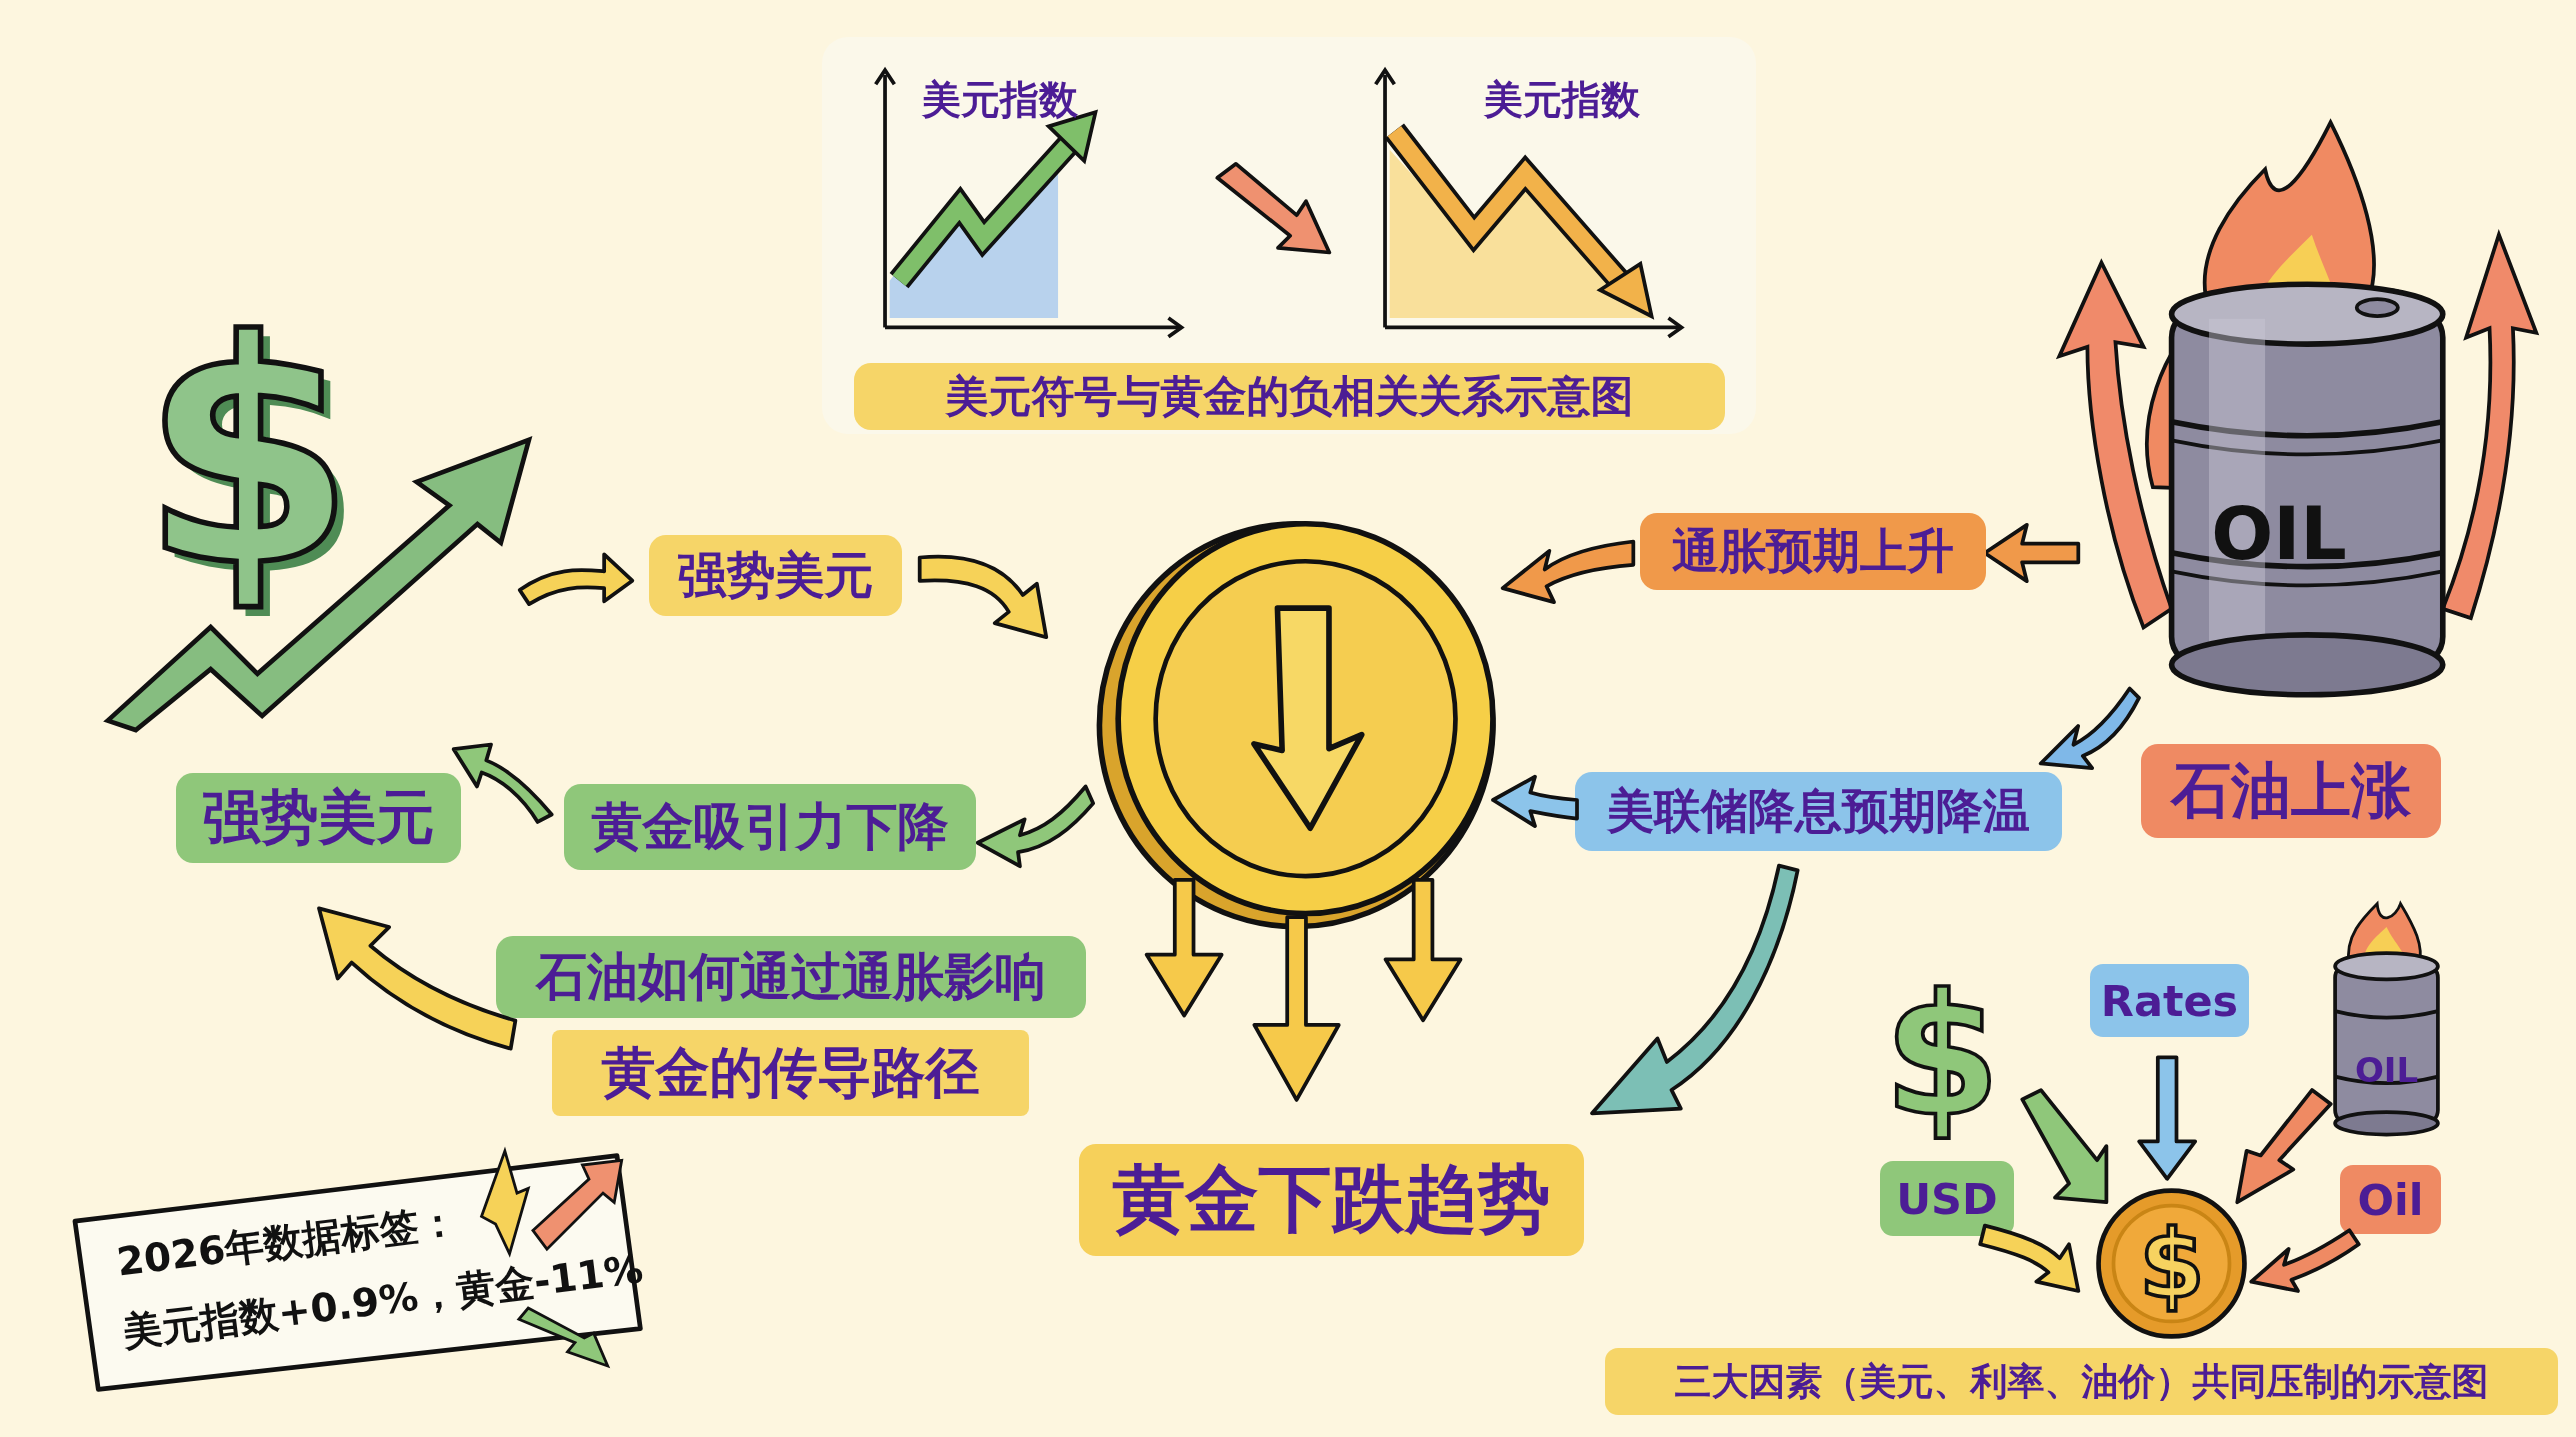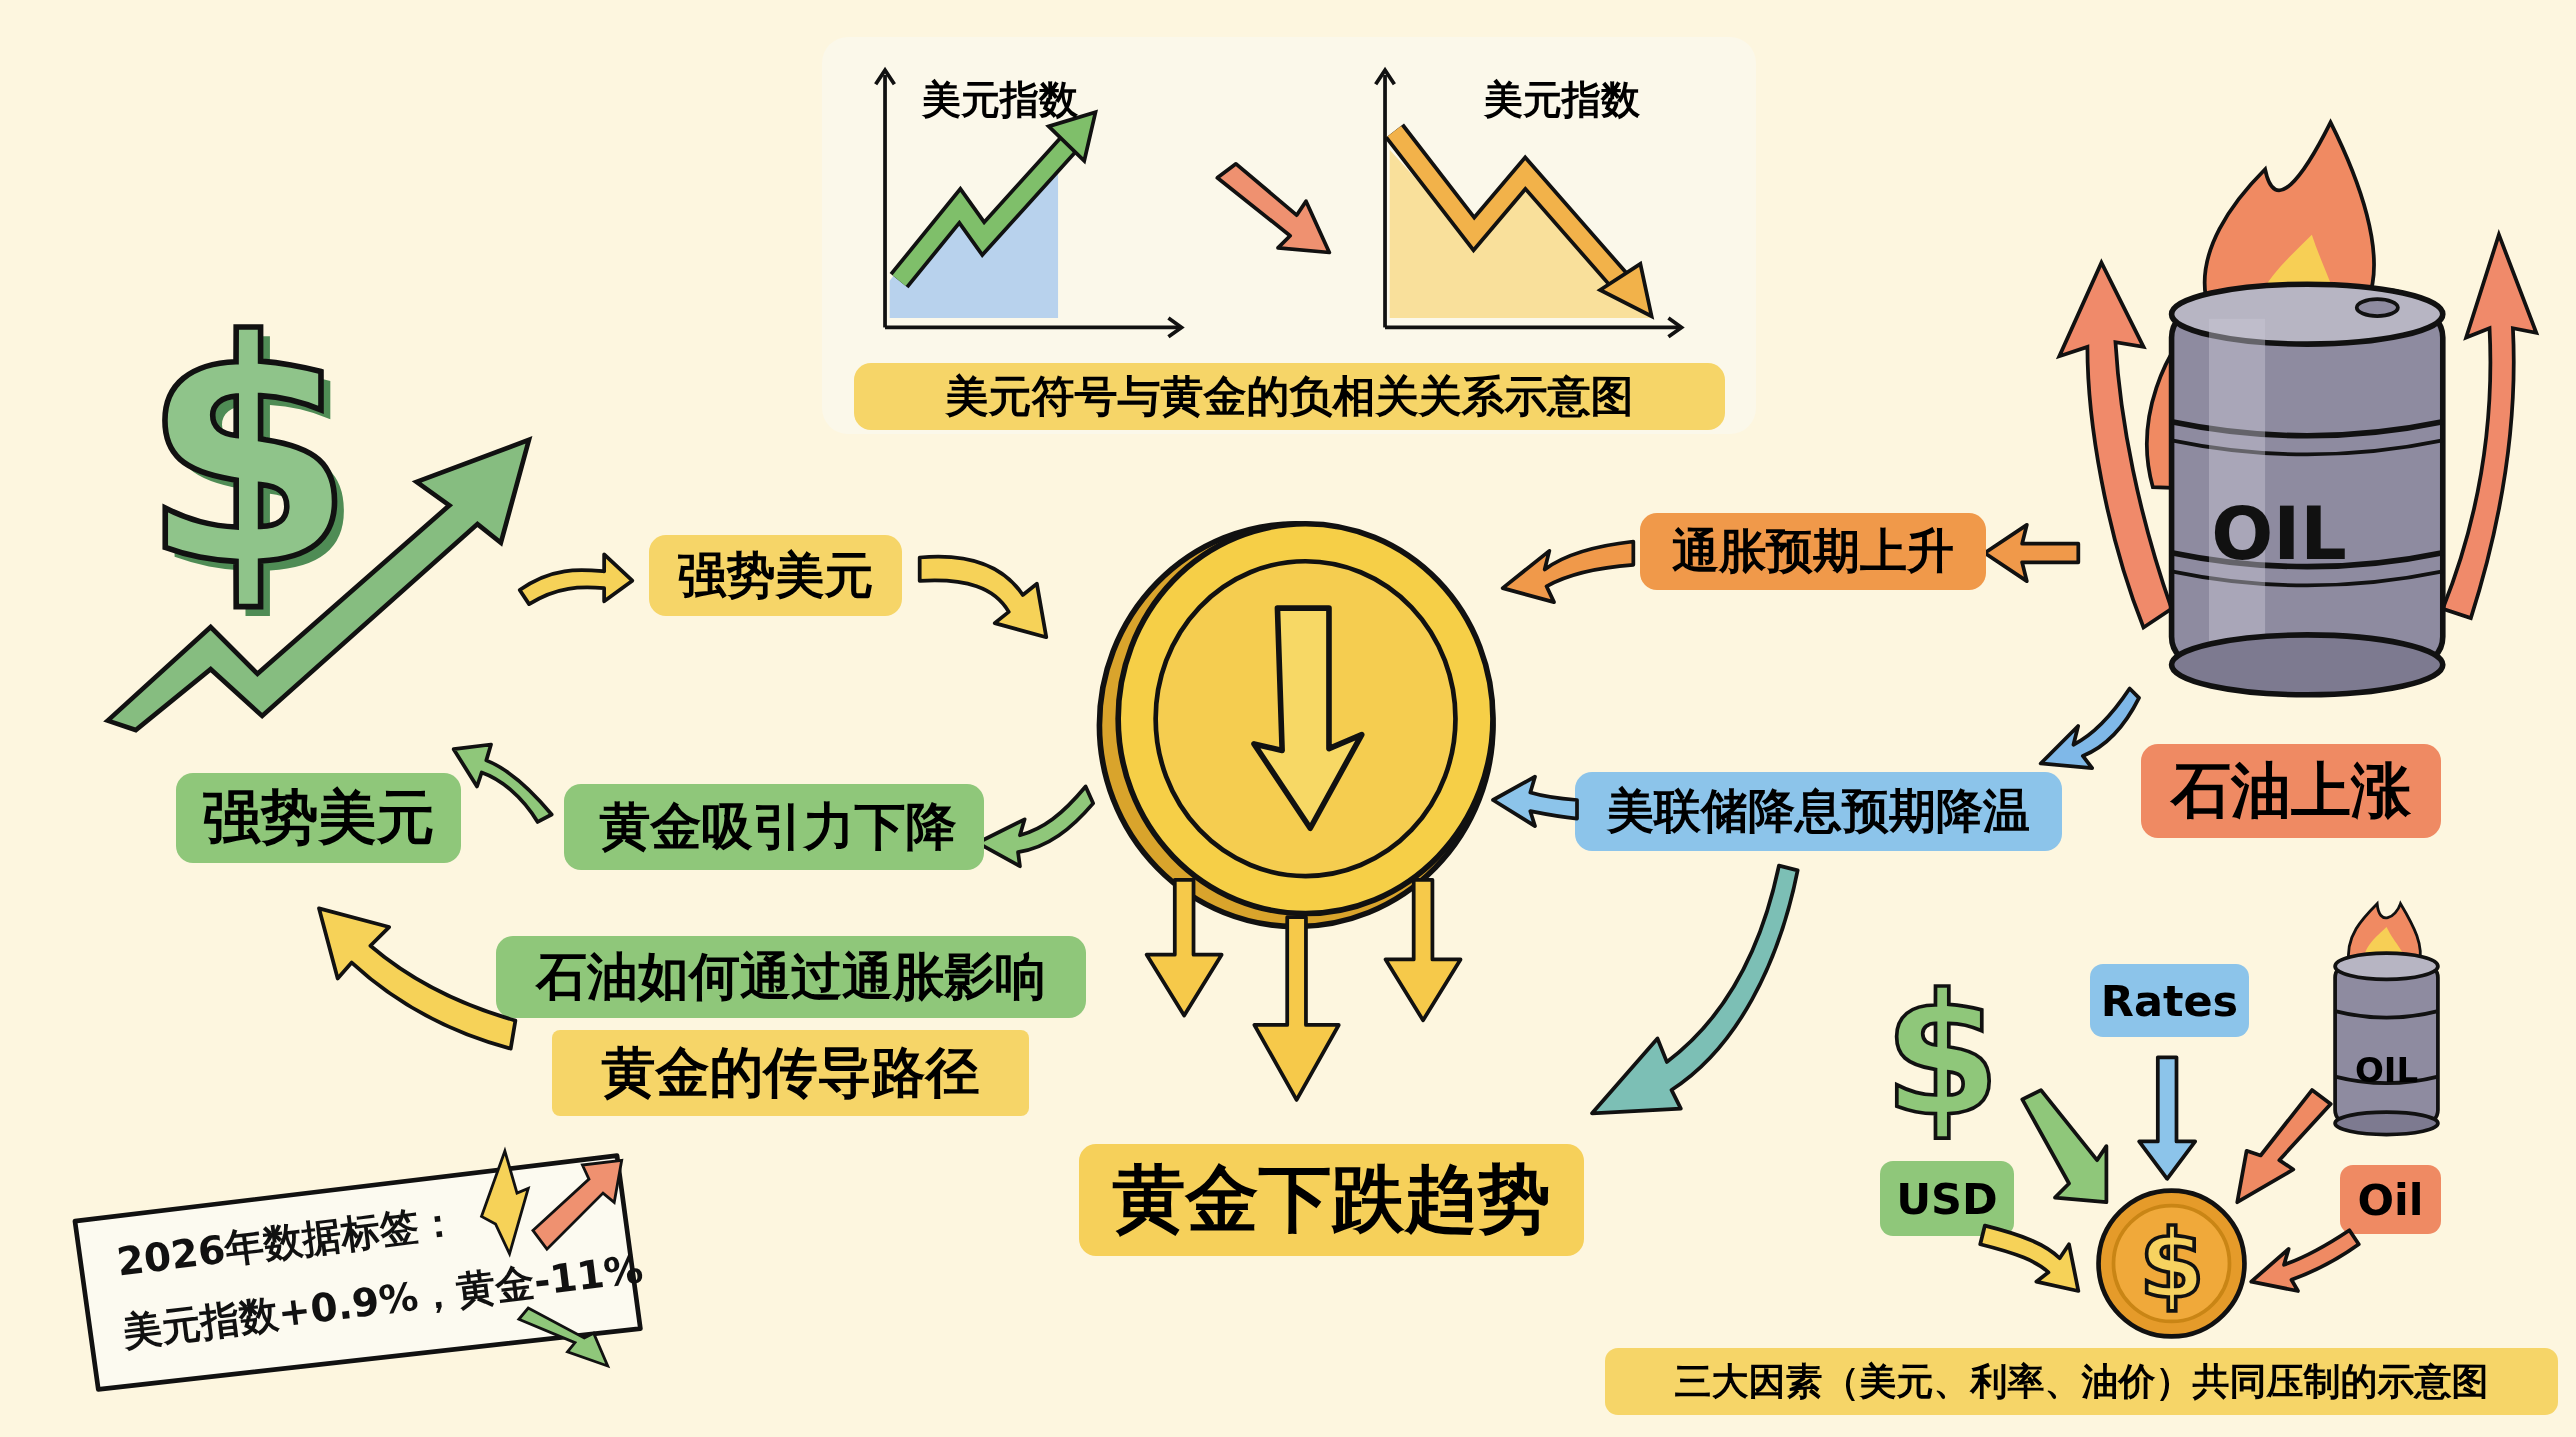--- a/index.html
+++ b/index.html
@@ -1,18 +1,18 @@
 <!DOCTYPE html>
 <html style="font-size:15px"><head>
 <meta charset="utf-8">
 <style>
   html,body{margin:0;padding:0;}
   body{width:2576px;height:1438px;background:#fdf6df;position:relative;overflow:hidden;font-family:"DejaVu Sans","Liberation Sans",sans-serif;color:#111;}
   .abs{position:absolute;}
-  .label{position:absolute;font-weight:bold;color:#000000;border-radius:17px;display:flex;align-items:center;justify-content:center;white-space:nowrap;}
+  .label{position:absolute;font-weight:bold;color:#4c1d95;border-radius:17px;display:flex;align-items:center;justify-content:center;white-space:nowrap;}
   svg{position:absolute;overflow:visible;}
   .panel{position:absolute;left:822px;top:37px;width:934px;height:397px;background:#fbf8ea;border-radius:26px;}
 </style>
 </head>
 <body>
 
 <div class="panel"></div>
 
 <svg style="left:871px;top:56px" width="318" height="281" viewBox="0 0 340 300">
   <line x1="15" y1="290" x2="15" y2="20" stroke="#111" stroke-width="4"></line>
@@ -72,21 +72,21 @@
   <path d="M5,50 C40,25 70,28 95,30 L95,12 L125,40 L95,62 L95,48 C70,46 45,46 15,65 Z" fill="#f6d258" stroke="#111" stroke-width="4" stroke-linejoin="round"></path>
 </svg>
 <div class="label" style="left:649px;top:535px;width:253px;height:81px;background:#f6d568;font-size:49px;">强势美元</div>
 <svg style="left:915px;top:548px" width="150" height="94" viewBox="0 0 160 100">
   <path d="M5,10 C60,5 95,20 115,50 L130,38 L140,95 L85,80 L100,68 C85,42 55,32 5,35 Z" fill="#f6d258" stroke="#111" stroke-width="4" stroke-linejoin="round"></path>
 </svg>
 
 <svg style="left:973px;top:777px" width="122" height="94" viewBox="0 0 130 100">
   <path d="M120,10 C95,40 75,55 50,62 L55,45 L5,70 L50,95 L48,80 C80,75 105,55 128,28 Z" fill="#8fc77a" stroke="#111" stroke-width="4" stroke-linejoin="round"></path>
 </svg>
-<div class="label" style="left:564px;top:784px;width:412px;height:86px;background:#8fc77a;font-size:51px;padding-left:8px;">黄金吸引力下降</div>
+<div class="label" style="left:564px;top:784px;width:412px;height:86px;background:#8fc77a;font-size:51px;">黄金吸引力下降</div>
 <svg style="left:449px;top:721px" width="112" height="103" viewBox="0 0 120 110">
   <path d="M110,100 C85,70 60,50 40,42 L45,25 L5,30 L30,70 L35,55 C55,62 78,80 95,108 Z" fill="#8fc77a" stroke="#111" stroke-width="4" stroke-linejoin="round"></path>
 </svg>
 
 <div class="label" style="left:496px;top:936px;width:590px;height:82px;background:#8fc77a;font-size:51px;">石油如何通过通胀影响</div>
 <div class="label" style="left:552px;top:1030px;width:477px;height:86px;background:#f6d568;font-size:54px;border-radius:8px;">黄金的传导路径</div>
 <svg style="left:300px;top:899px" width="225" height="159" viewBox="0 0 240 170">
   <path d="M230,130 C160,110 110,80 75,50 L95,30 L20,10 L40,85 L55,68 C95,105 150,140 225,160 Z" fill="#f6d258" stroke="#111" stroke-width="4" stroke-linejoin="round"></path>
 </svg>
 

